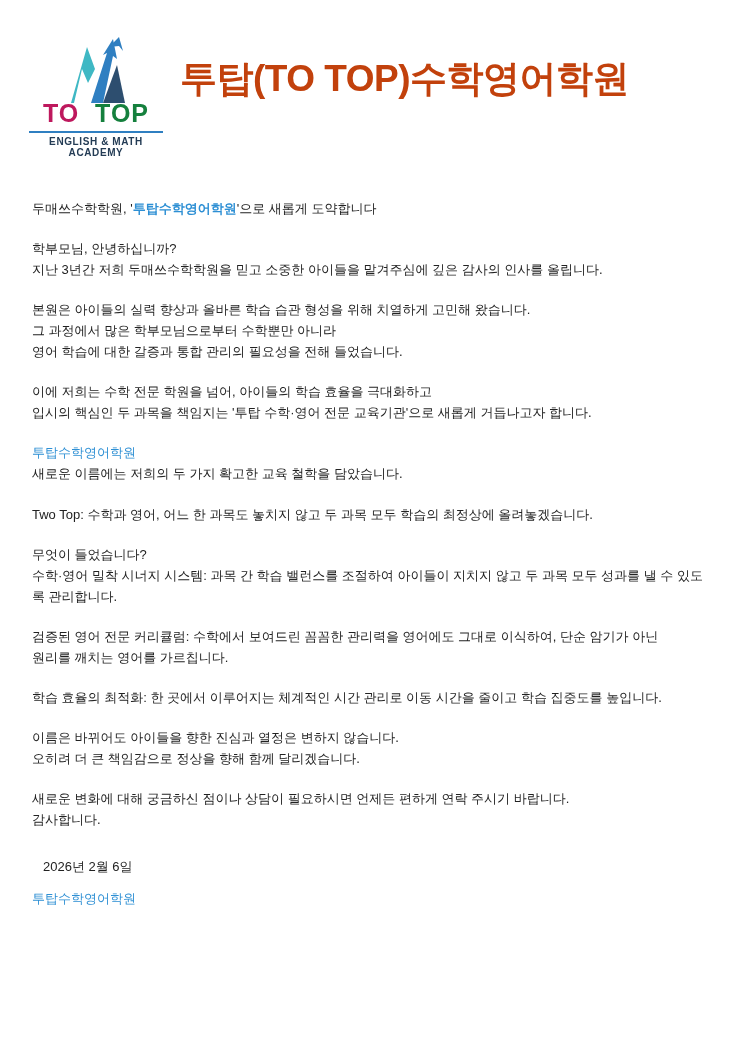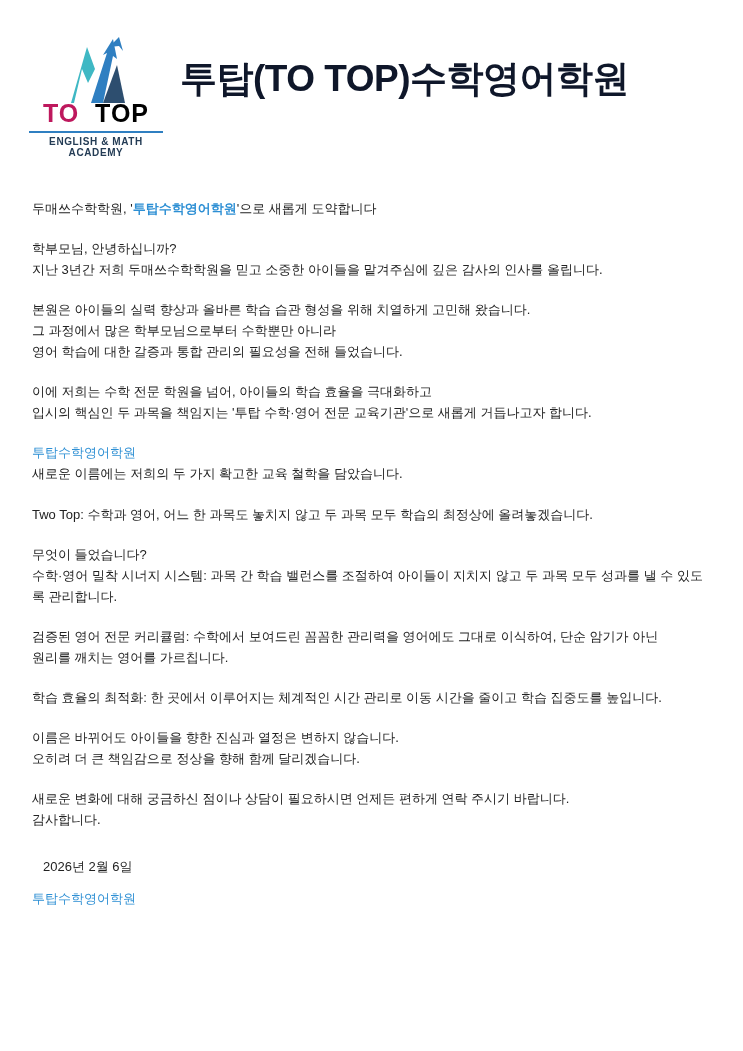--- a/index.html
+++ b/index.html
@@ -49,21 +49,21 @@
   .logo-wordmark {
     font-family: "Liberation Sans", sans-serif;
     font-weight: bold;
     font-size: 25px;
     letter-spacing: 1px;
     color: #1b3f63;
     line-height: 1;
     margin-top: -4px;
   }
   .logo-wordmark .to { color: #be185d; }
-  .logo-wordmark .top { color: #000000; }
+  .logo-wordmark .top { color: #15803d; }
   .logo-sub {
     margin-top: 5px;
     font-size: 10px;
     letter-spacing: 0.6px;
     color: #243c55;
     font-weight: bold;
     border-top: 2px solid #2f7fc1;
     padding-top: 3px;
     width: 134px;
     text-align: center;
@@ -73,21 +73,21 @@
     margin-left: 14px;
     display: flex;
     align-items: center;
     height: 100%;
     padding-bottom: 22px;
     box-sizing: border-box;
   }
   .doc-title {
     font-size: 37px;
     font-weight: bold;
-    color: #0f172a;
+    color: #c2410c;
     letter-spacing: -0.5px;
     white-space: nowrap;
     line-height: 1.1;
   }
 
   
   .content {
     padding: 42px 30px 0 32px;
     box-sizing: border-box;
     font-size: 13px;

